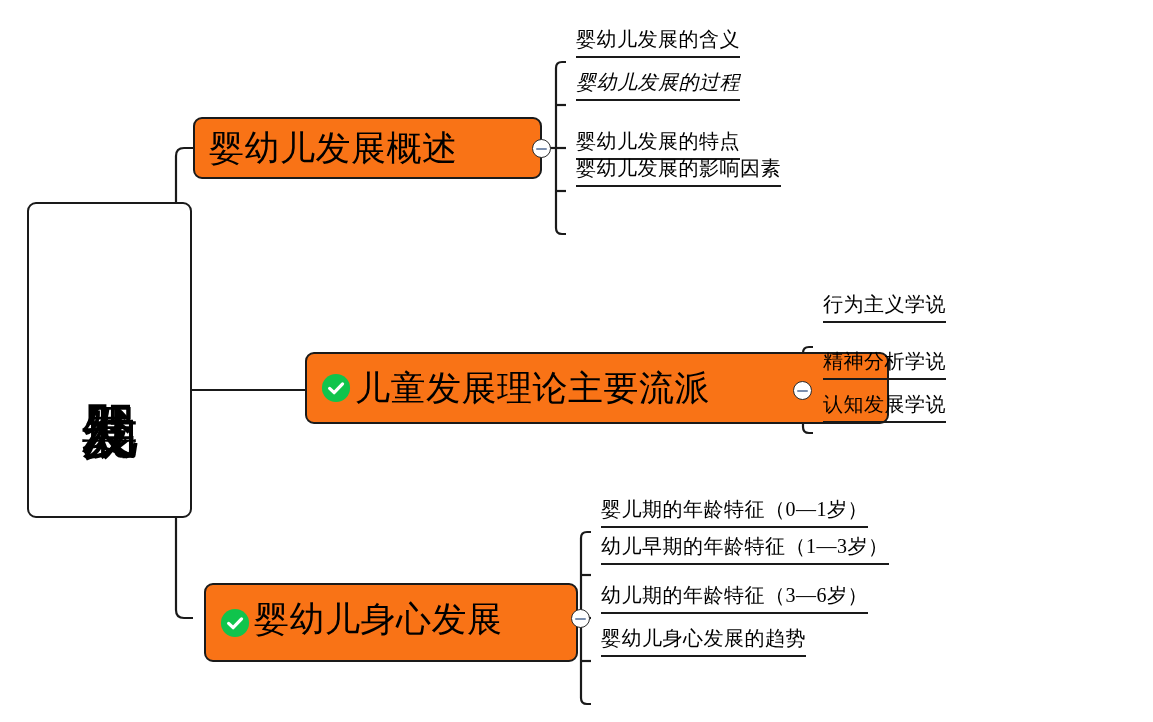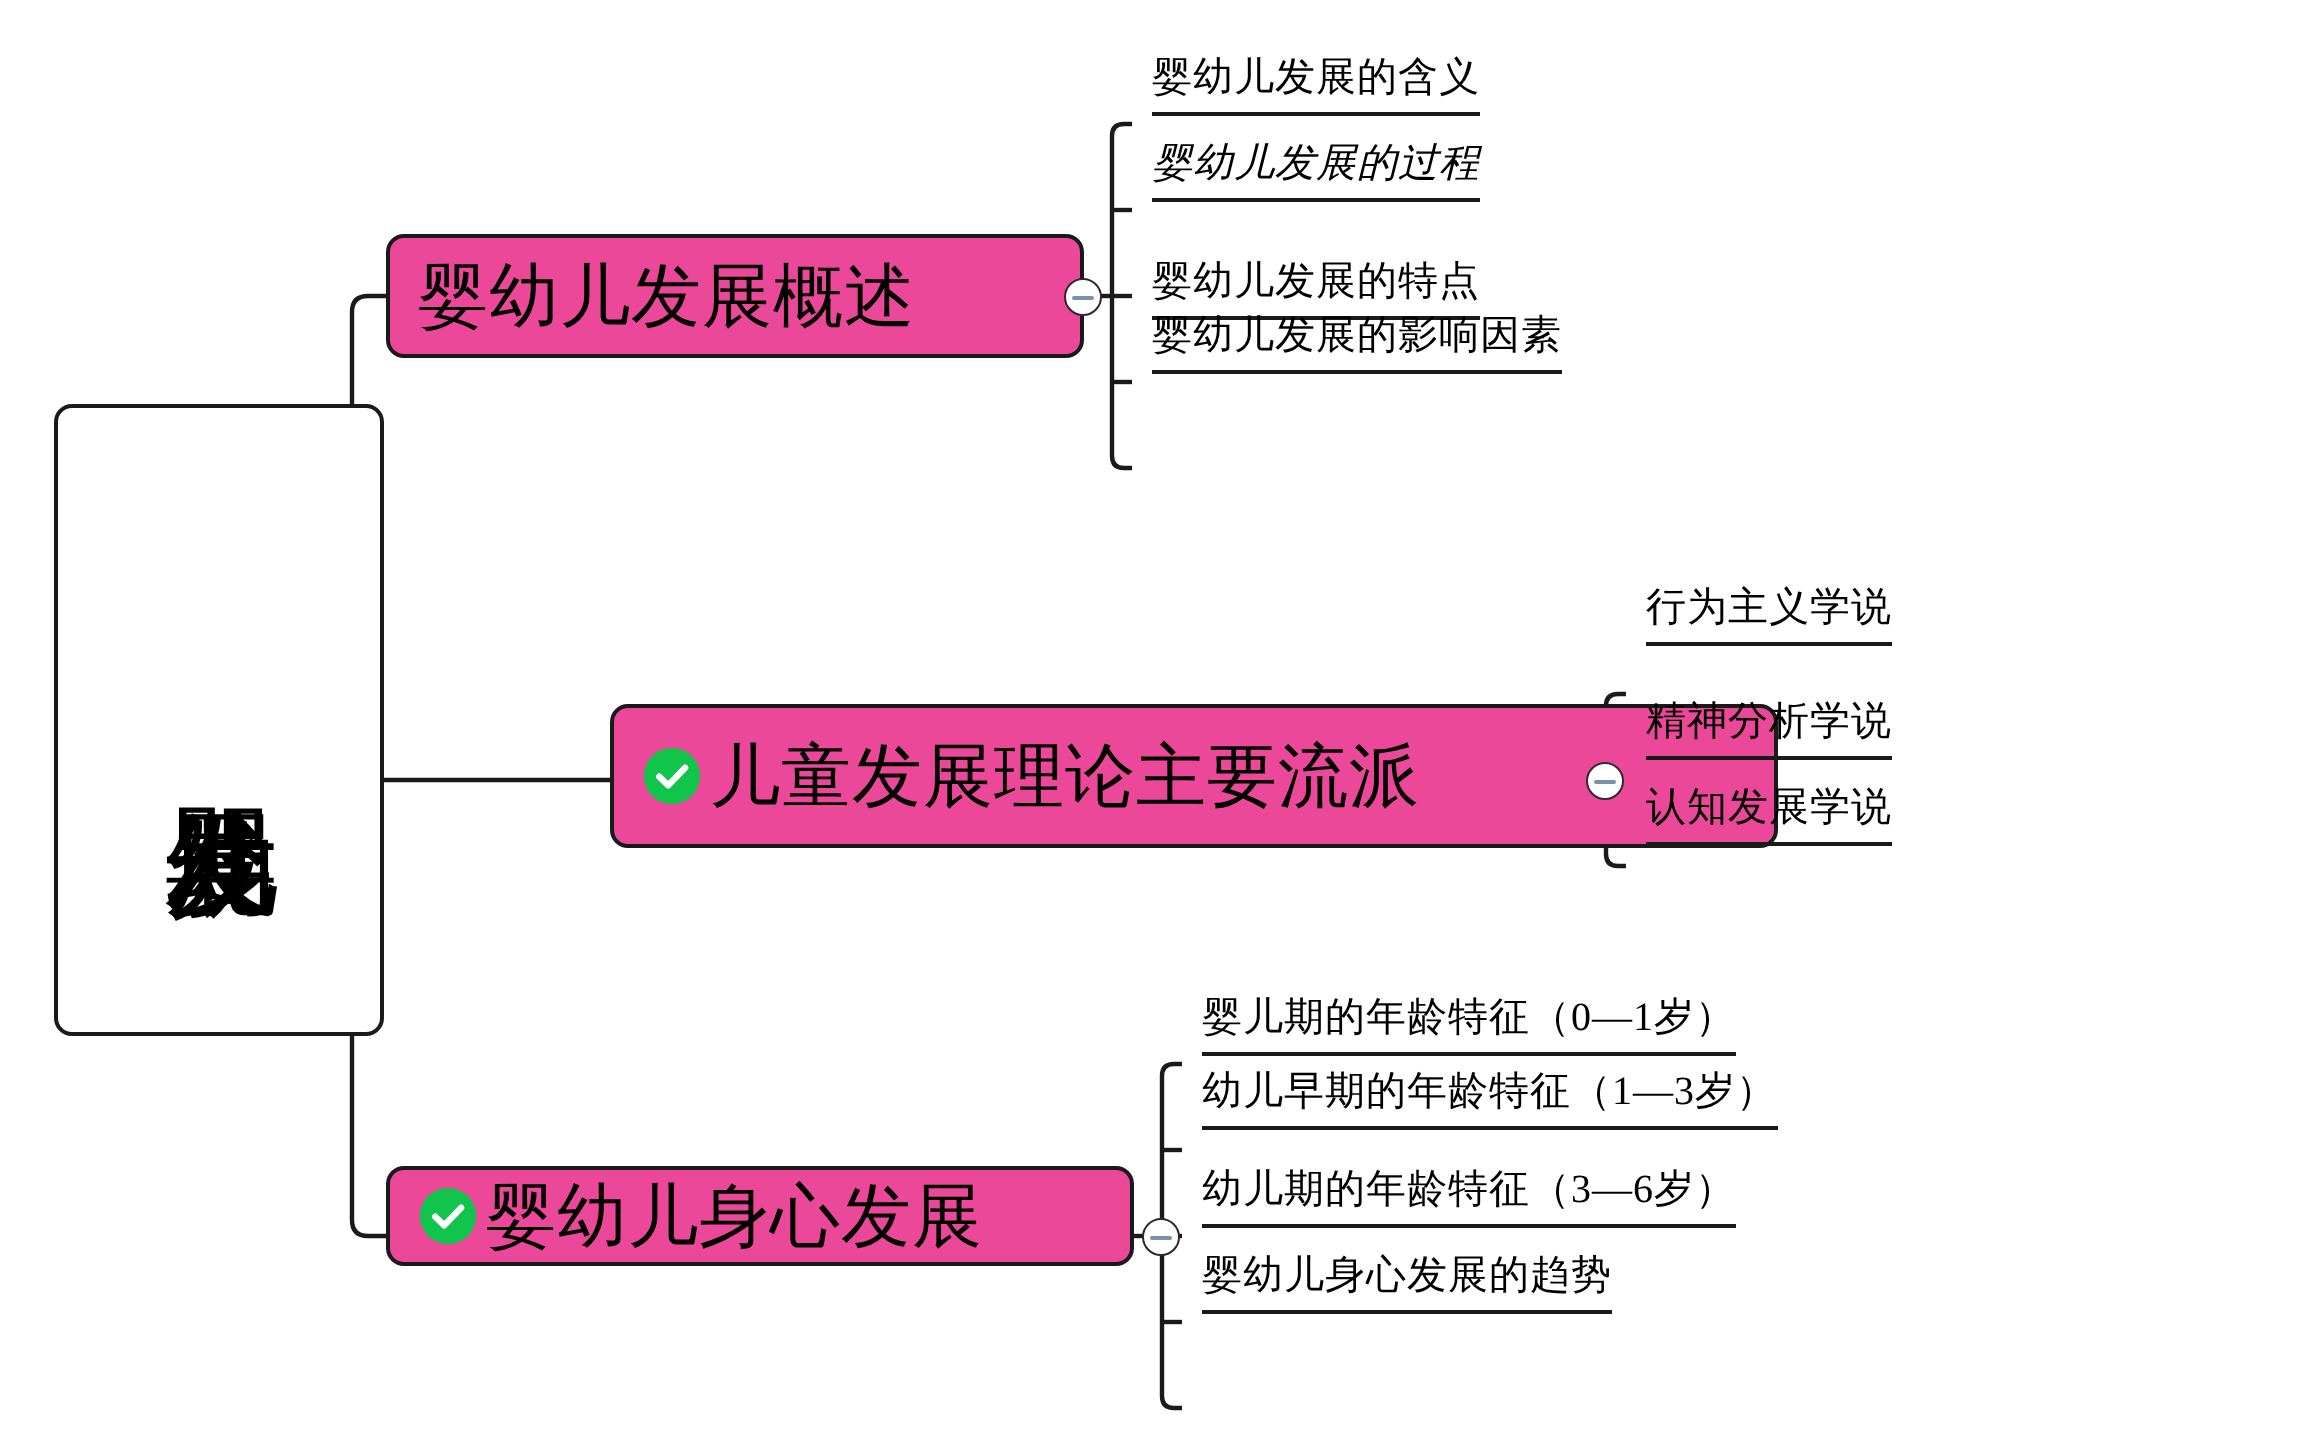--- a/index.html
+++ b/index.html
@@ -49,21 +49,21 @@
     line-height: 1.06;
     letter-spacing: 1px;
     white-space: nowrap;
   }
 
   
   .branch-node {
     position: absolute;
     border: 2.2px solid #1a1a1a;
     border-radius: 9px;
-    background: #ec4899;
+    background: #f97316;
     box-sizing: border-box;
     display: flex;
     align-items: center;
     padding: 0 14px;
     white-space: nowrap;
     text-align: center;
   }
   .branch-text {
     font-size: 35px;
     line-height: 1;
@@ -162,21 +162,21 @@
       <path d="M9.2 16.4 L14 21 L23 11.6" fill="none" stroke="#ffffff" stroke-width="3.4" stroke-linecap="round" stroke-linejoin="round"></path>
     </svg>
     <span class="branch-text">儿童发展理论主要流派</span>
   </div>
   <div class="toggle" style="left:793px; top:381px;"></div>
 
   <div class="leaf-item" style="left:823px; top:294px;">行为主义学说</div>
   <div class="leaf-item" style="left:823px; top:351px;">精神分析学说</div>
   <div class="leaf-item" style="left:823px; top:394px;">认知发展学说</div>
 
-  <div class="branch-node" style="left:193px; top:583px; width:374px; height:50px;">
+  <div class="branch-node" style="left:204px; top:583px; width:374px; height:79px;font-family:Liberation Mono, monospace;">
     <svg class="check-icon" viewBox="0 0 32 32">
       <circle cx="16" cy="16" r="15" fill="#10c44c"></circle>
       <path d="M9.2 16.4 L14 21 L23 11.6" fill="none" stroke="#ffffff" stroke-width="3.4" stroke-linecap="round" stroke-linejoin="round"></path>
     </svg>
     <span class="branch-text">婴幼儿身心发展</span>
   </div>
   <div class="toggle" style="left:571px; top:609px;"></div>
 
   <div class="leaf-item" style="left:601px; top:499px;">婴儿期的年龄特征（0—1岁）</div>
   <div class="leaf-item" style="left:601px; top:536px;">幼儿早期的年龄特征（1—3岁）</div>

